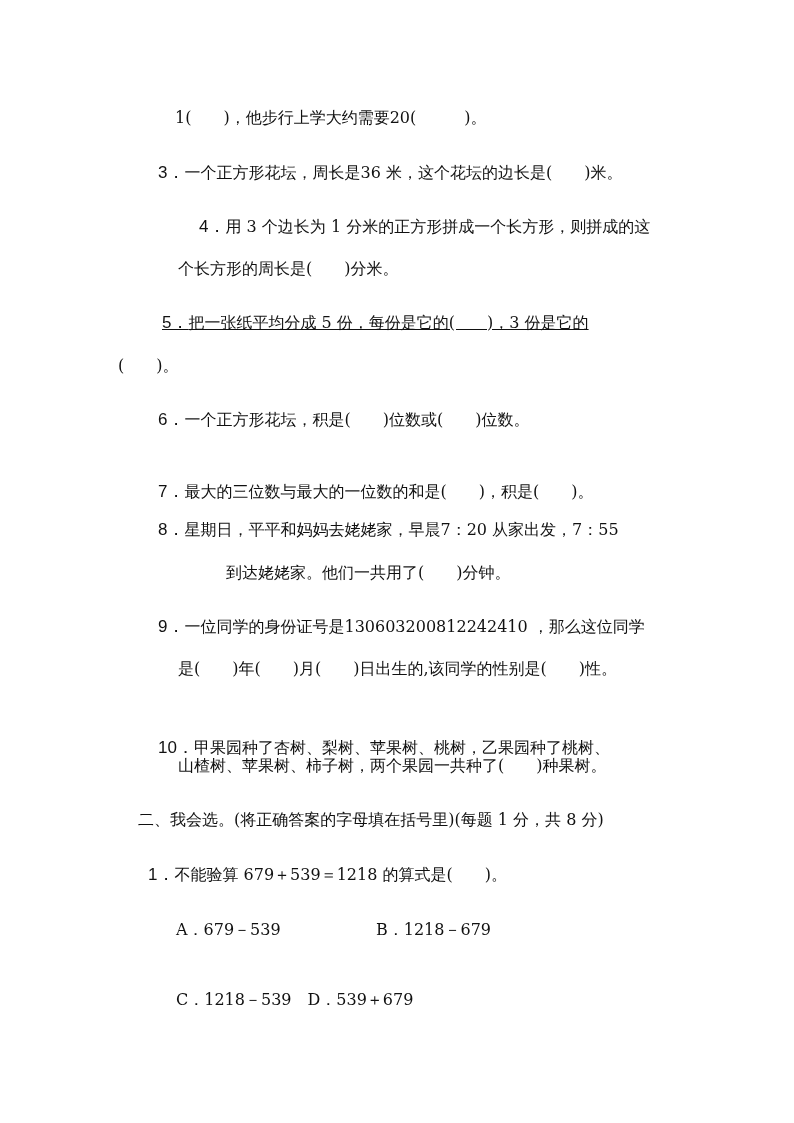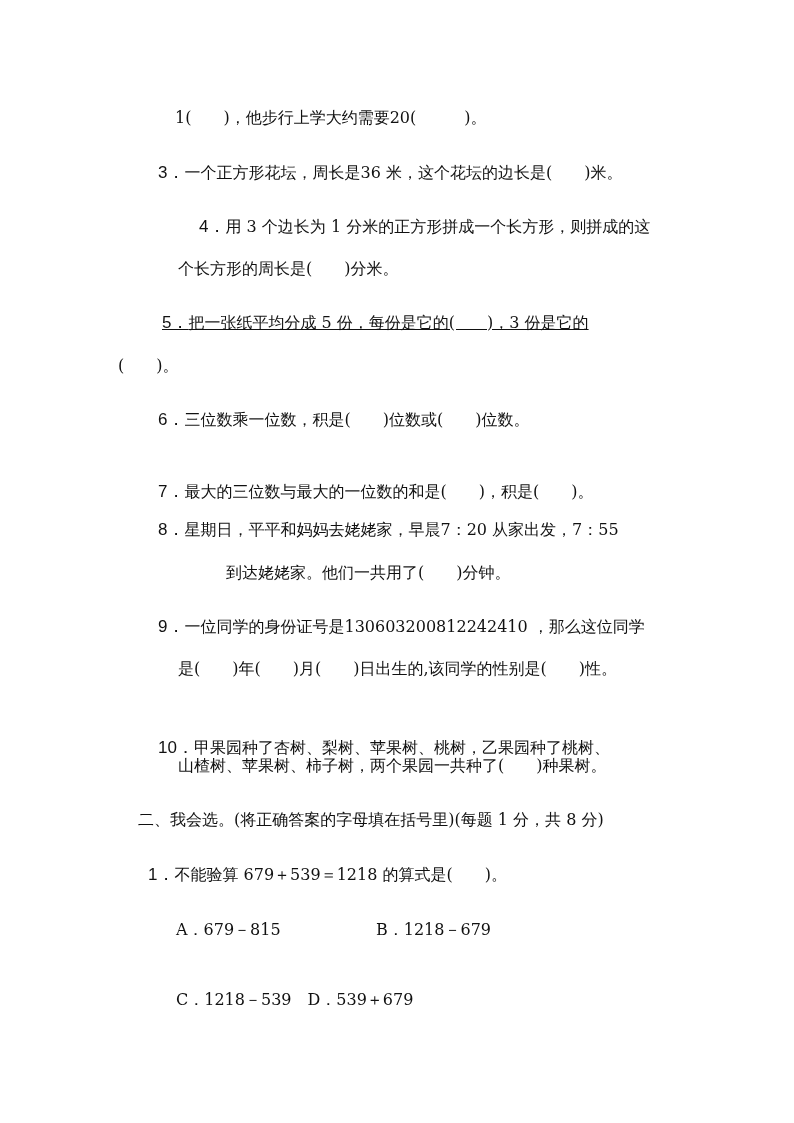--- a/index.html
+++ b/index.html
@@ -11,26 +11,26 @@
 </head>
 <body>
 
 <div id="page">
     <div class="line" style="left: 175px; top: 108px;"><span>1(　　)，他步行上学大约需要20(　　　)。</span></div>
     <div class="line" style="left: 158px; top: 163px;"><span class="num">3．</span><span>一个正方形花坛，周长是36 米，这个花坛的边长是(　　)米。</span></div>
     <div class="line" style="left: 158px; top: 217px; margin-left: 41px;"><span class="num">4．</span><span>用 3 个边长为 1 分米的正方形拼成一个长方形，则拼成的这</span></div>
     <div class="line" style="left: 178px; top: 259px;"><span>个长方形的周长是(　　)分米。</span></div>
     <div class="line" style="left: 162px; top: 313px; text-decoration: underline;"><span class="num">5．</span><span>把一张纸平均分成 5 份，每份是它的(　　)，3 份是它的</span></div>
     <div class="line" style="left: 118px; top: 356px;"><span>(　　)。</span></div>
-    <div class="line" style="left: 158px; top: 410px;"><span class="num">6．</span><span>三位数乘一位数，积是(　　)位数或(　　)位数。</span></div>
+    <div class="line" style="left: 158px; top: 410px;"><span class="num">6．</span><span>一个正方形花坛，积是(　　)位数或(　　)位数。</span></div>
     <div class="line" style="left: 158px; top: 482px;"><span class="num">7．</span><span>最大的三位数与最大的一位数的和是(　　)，积是(　　)。</span></div>
     <div class="line" style="left: 158px; top: 520px;"><span class="num">8．</span><span>星期日，平平和妈妈去姥姥家，早晨7：20 从家出发，7：55</span></div>
     <div class="line" style="left: 178px; top: 563px; margin-left: 48px;"><span>到达姥姥家。他们一共用了(　　)分钟。</span></div>
     <div class="line" style="left: 158px; top: 617px;"><span class="num">9．</span><span>一位同学的身份证号是130603200812242410 ，那么这位同学</span></div>
     <div class="line" style="left: 178px; top: 659px;"><span>是(　　)年(　　)月(　　)日出生的,该同学的性别是(　　)性。</span></div>
     <div class="line" style="left: 158px; top: 738px;"><span class="num">10．</span><span>甲果园种了杏树、梨树、苹果树、桃树，乙果园种了桃树、</span></div>
     <div class="line" style="left: 178px; top: 756px;"><span>山楂树、苹果树、柿子树，两个果园一共种了(　　)种果树。</span></div>
     <div class="line" style="left: 138px; top: 810px;"><span>二、我会选。(将正确答案的字母填在括号里)(每题 1 分，共 8 分)</span></div>
     <div class="line" style="left: 148px; top: 865px;"><span class="num">1．</span><span>不能验算 679＋539＝1218 的算式是(　　)。</span></div>
-    <div class="line" style="left: 176px; top: 920px;"><span>A．679－815</span></div>
+    <div class="line" style="left: 176px; top: 920px;"><span>A．679－539</span></div>
     <div class="line" style="left: 376px; top: 920px;"><span>B．1218－679</span></div>
     <div class="line" style="left: 176px; top: 990px;"><span>C．1218－539　D．539＋679</span></div>
   </div>
 
 </body></html>

